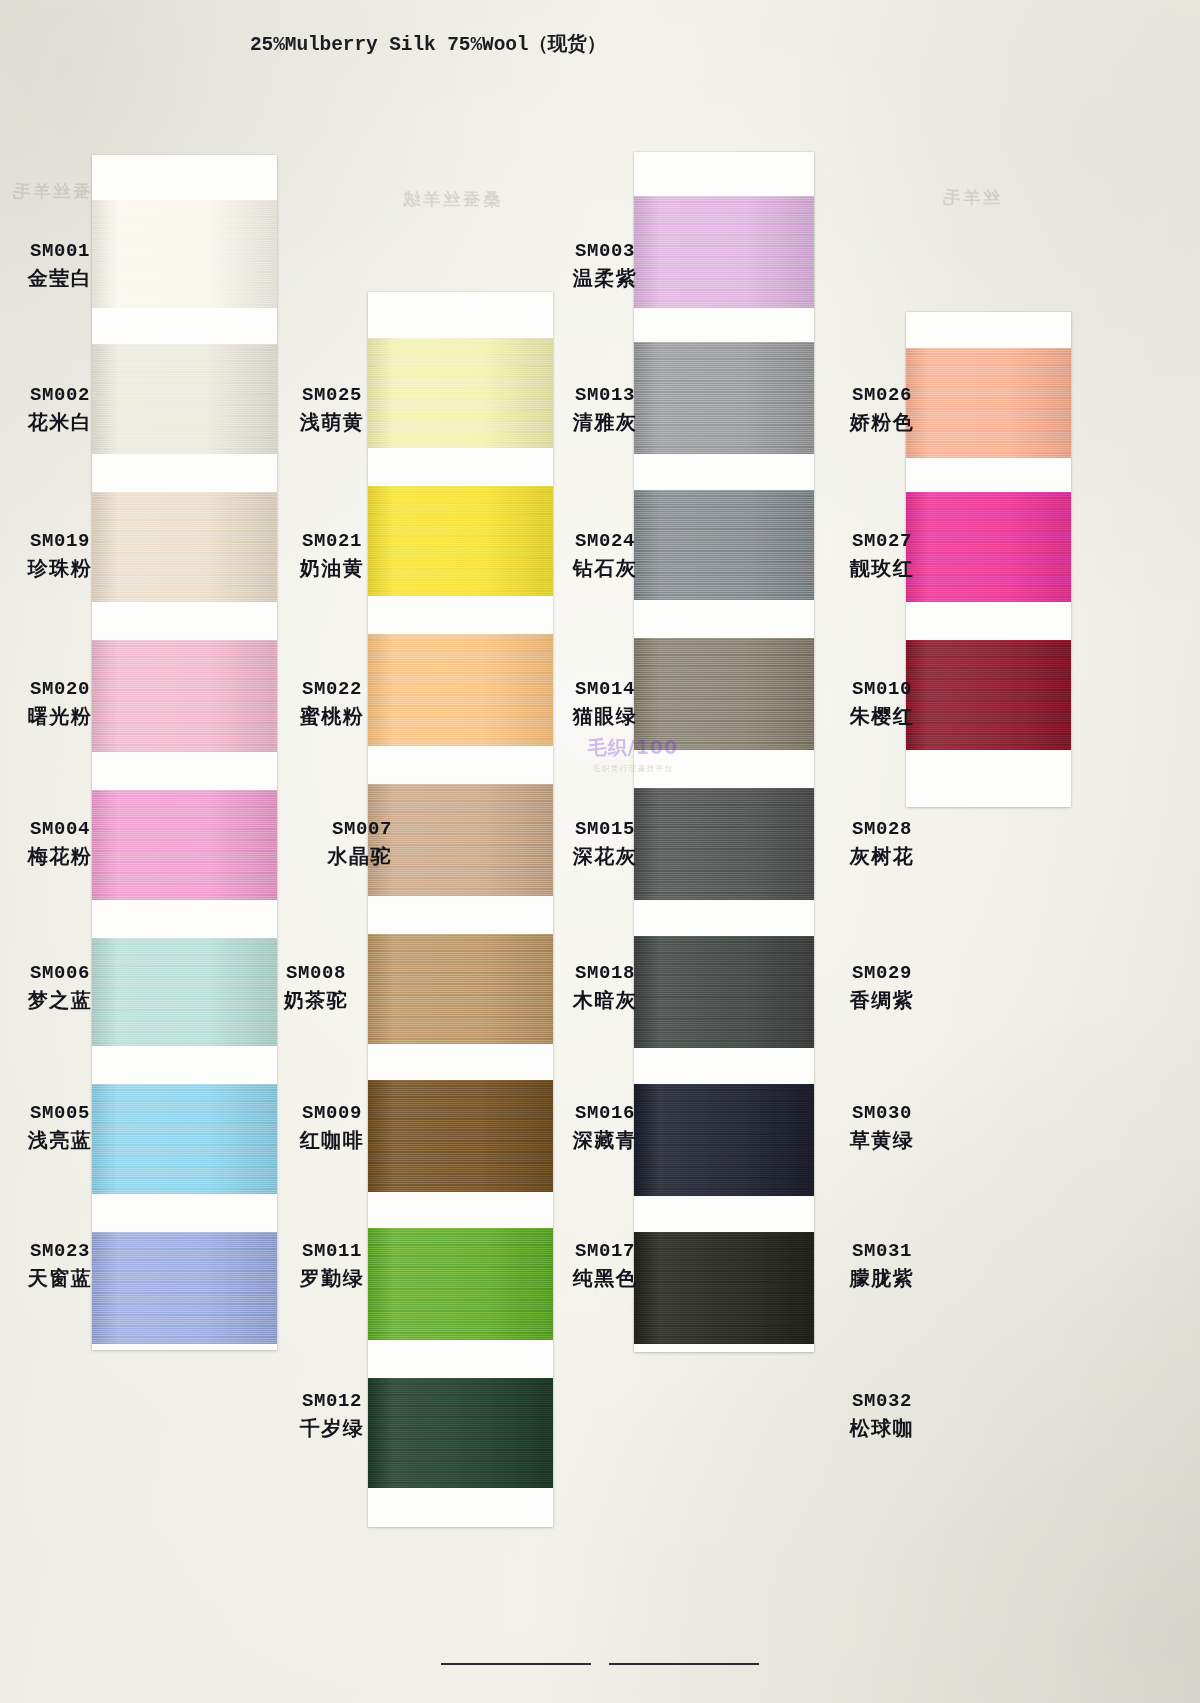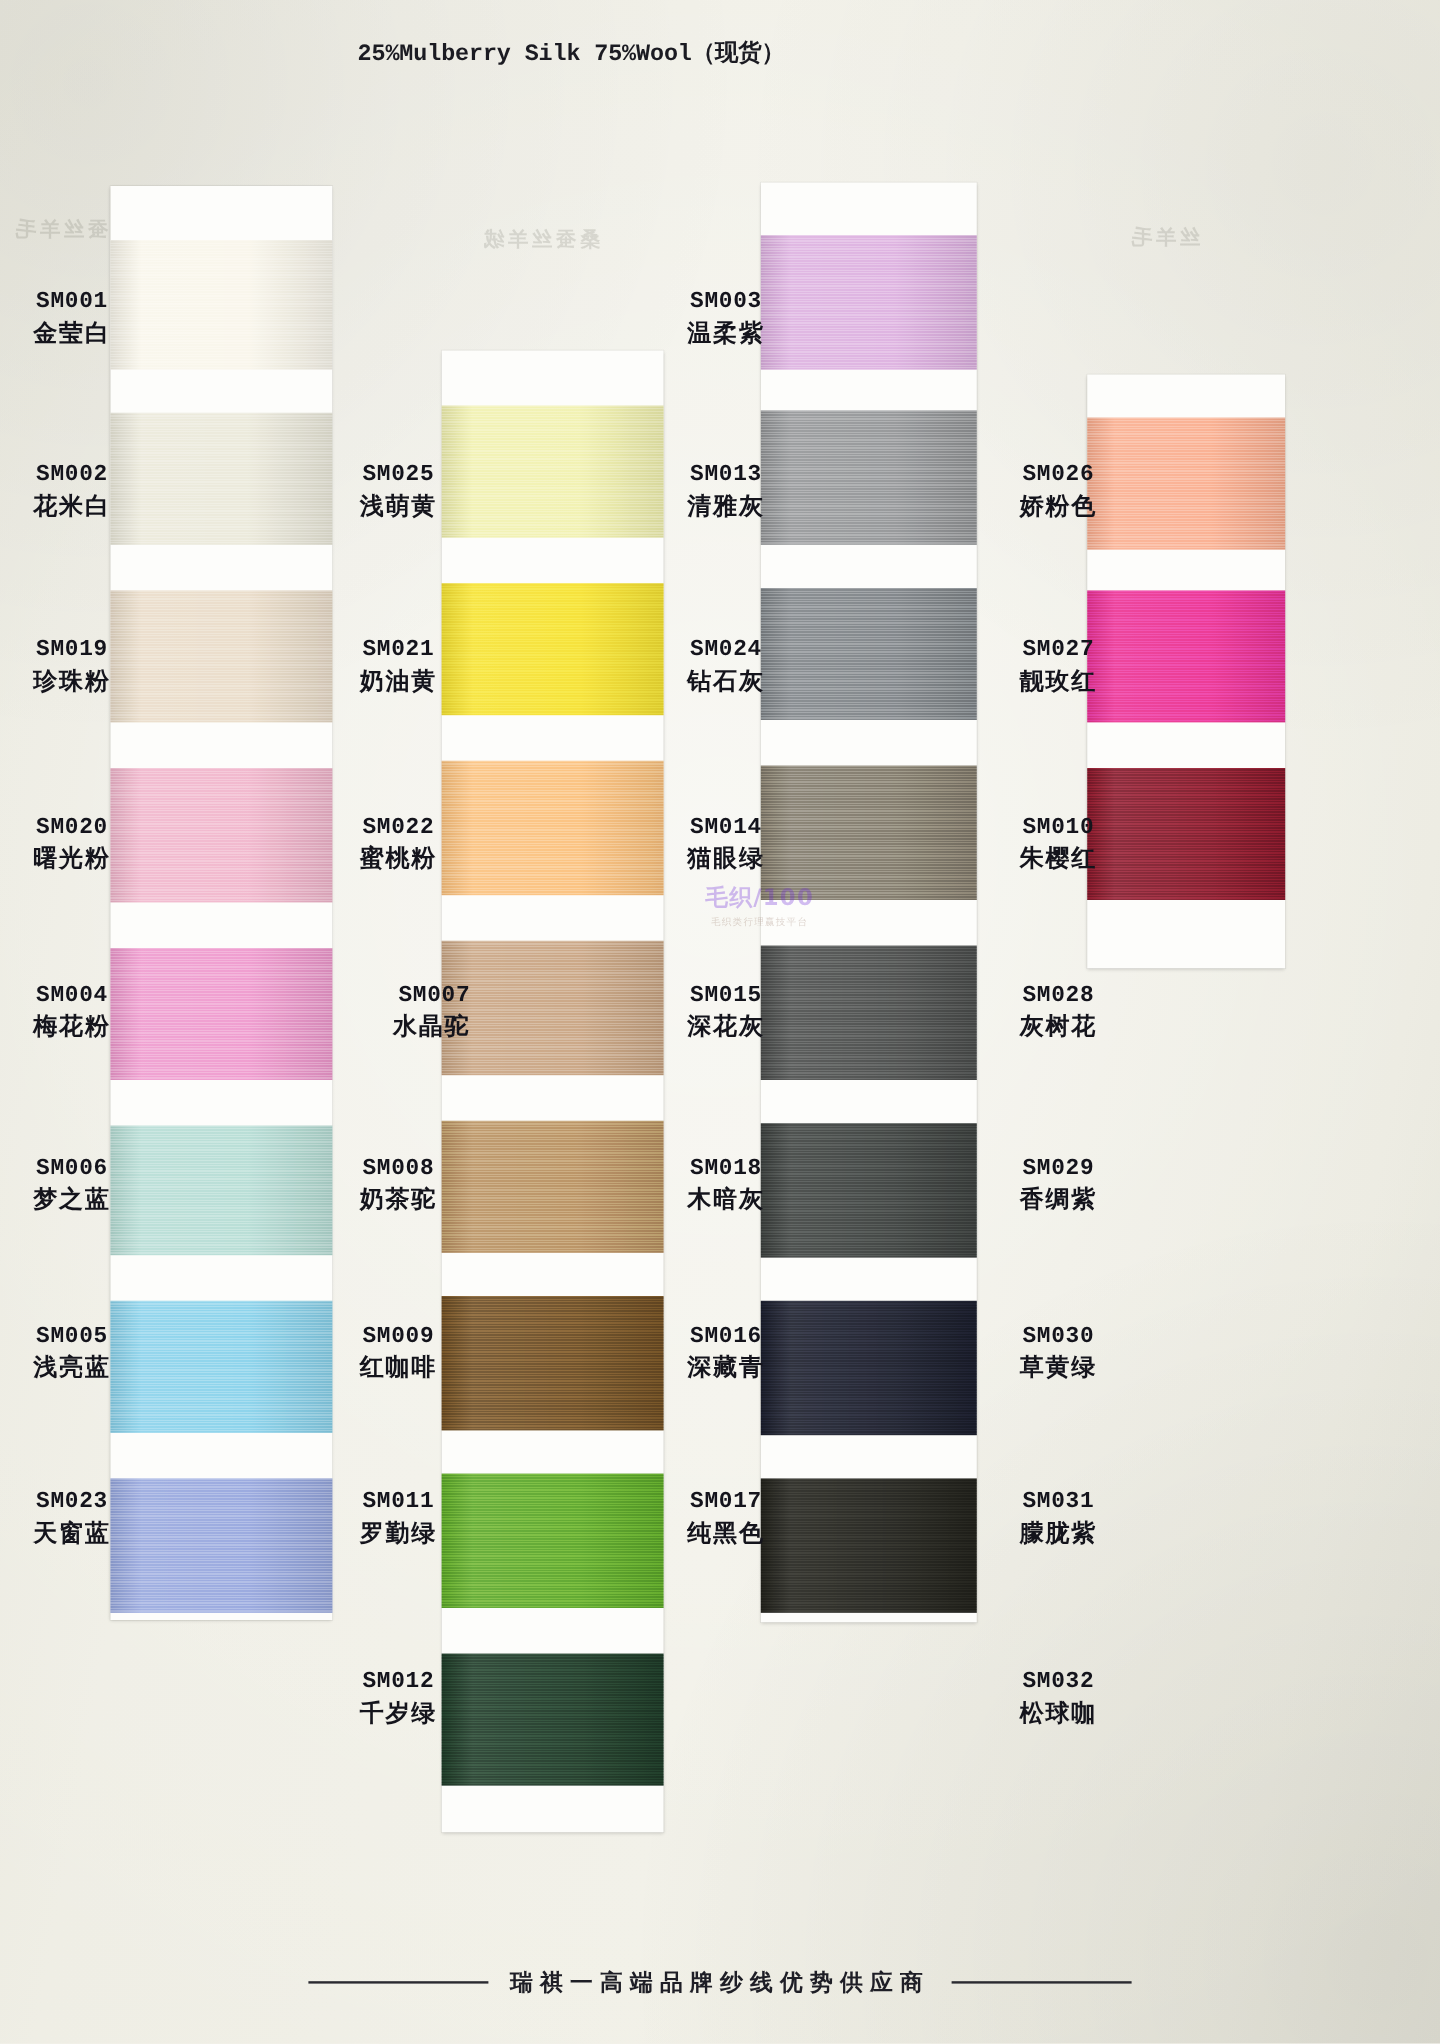--- a/index.html
+++ b/index.html
@@ -20,21 +20,21 @@
     background:
       radial-gradient(circle at 6% 4%, rgba(0,0,0,0.05), rgba(0,0,0,0) 28%),
       radial-gradient(circle at 96% 96%, rgba(0,0,0,0.06), rgba(0,0,0,0) 32%),
       radial-gradient(circle at 92% 8%, rgba(0,0,0,0.04), rgba(0,0,0,0) 26%);
   }
 
   
   #header{position:absolute;left:0;top:32px;width:1200px;}
   .hdr-row{display:flex;align-items:flex-start;justify-content:flex-start;padding-left:250px;}
   .hdr-left{width:285px;}
-  .hdr-right{width:560px;margin-left:48px;}
+  .hdr-right{width:560px;}
   .hl{font-size:25px;letter-spacing:0.5px;color:#1b1b22;line-height:1.34;white-space:nowrap;
       font-family:"Liberation Mono", monospace;font-weight:700;}
   .hl .cn{font-family:"DejaVu Sans", sans-serif;font-weight:700;letter-spacing:2px;font-size:24px;}
   .hr{font-size:19.5px;color:#1b1b22;line-height:1.42;white-space:nowrap;
       font-family:"Liberation Mono", monospace;font-weight:700;letter-spacing:-0.1px;}
 
   
   .strip{position:absolute;background:#fdfdfb;
     box-shadow:0 1px 3px rgba(0,0,0,0.18), 0 0 0 0.5px rgba(0,0,0,0.07);}
   .swatch{position:absolute;left:0;right:0;}
@@ -152,21 +152,21 @@
     <div class="label" style="left: 272px; top: 678px;">
       <span class="code">SM022</span>
       <span class="name">蜜桃粉</span>
     </div>
     <div class="swatch" style="left: 368px; width: 185px; top: 784px; height: 112px; background: rgb(203, 168, 135); position: absolute;"></div>
     <div class="label" style="left: 272px; top: 818px; text-align: right;">
       <span class="code">SM007</span>
       <span class="name">水晶驼</span>
     </div>
     <div class="swatch" style="left: 368px; width: 185px; top: 934px; height: 110px; background: rgb(187, 148, 101); position: absolute;"></div>
-    <div class="label" style="left: 272px; top: 962px;">
+    <div class="label" style="left: 256px; top: 962px;">
       <span class="code">SM008</span>
       <span class="name">奶茶驼</span>
     </div>
     <div class="swatch" style="left: 368px; width: 185px; top: 1080px; height: 112px; background: rgb(111, 79, 37); position: absolute;"></div>
     <div class="label" style="left: 272px; top: 1102px;">
       <span class="code">SM009</span>
       <span class="name">红咖啡</span>
     </div>
     <div class="swatch" style="left: 368px; width: 185px; top: 1228px; height: 112px; background: rgb(95, 170, 43); position: absolute;"></div>
     <div class="label" style="left: 272px; top: 1240px;">
@@ -257,15 +257,14 @@
     </div>
   </div>
 
 <div id="watermark">
   <div class="wm-main">毛织/100</div>
   <div class="wm-sub">毛织类行理赢技平台</div>
 </div>
 
 <div id="footer">
   <div class="rule"></div>
-  <div class="ftext">瑞祺一高端品牌纱线优势供应商</div>
   <div class="rule"></div>
 </div>
 
 </body></html>

